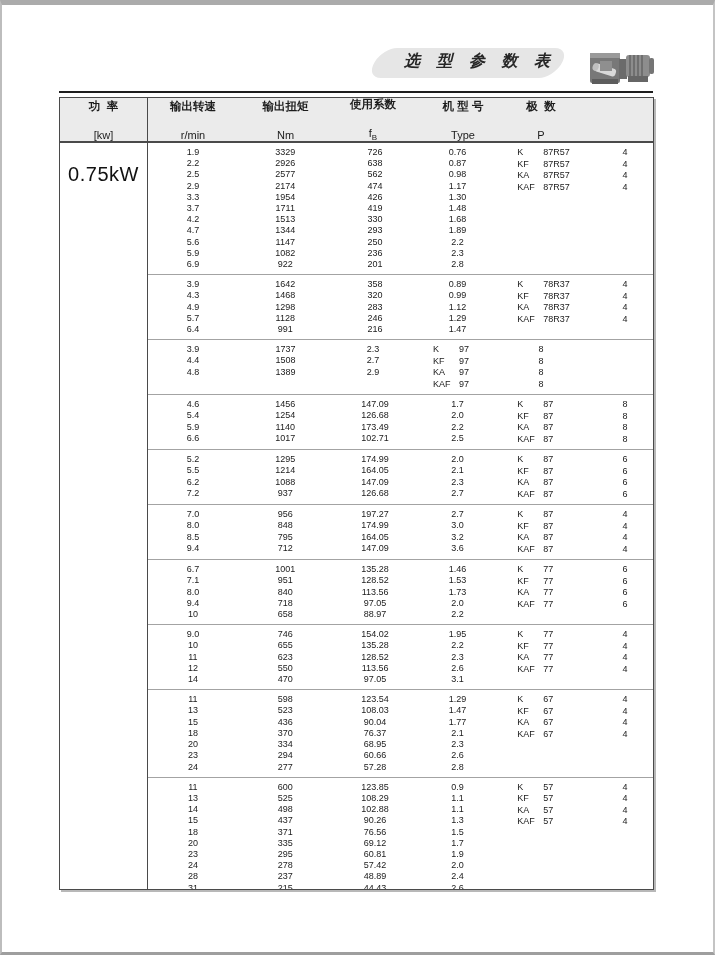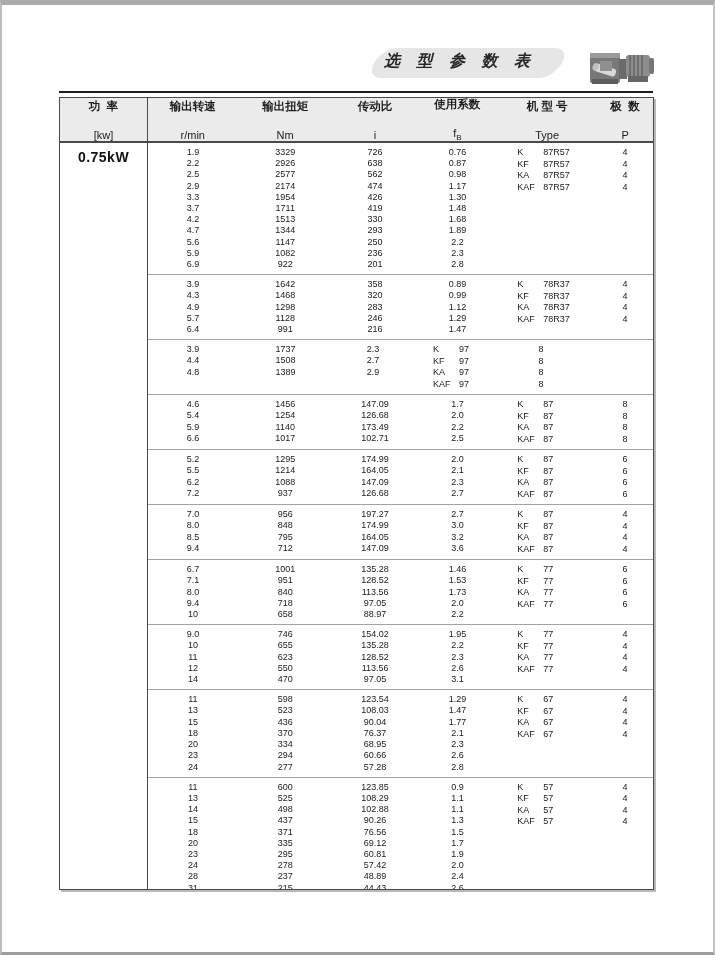--- a/index.html
+++ b/index.html
@@ -10,21 +10,21 @@
     border-top:5px solid #ababab; border-left:2px solid #bdbdbd;
     border-right:2px solid #c4c4c4; border-bottom:3px solid #9e9e9e;
   }
   
   .banner {
     position:absolute; left:372px; top:43px; width:188px; height:30px;
     background:#e6e6e6; transform:skewX(-32deg);
     border-radius:15px 18px 15px 18px;
   }
   .banner-text {
-    position:absolute; left:368px; top:46px; width:180px; text-align:center;
+    position:absolute; left:388px; top:46px; width:180px; text-align:center;
     font-size:16px; font-weight:bold; font-style:italic; letter-spacing:6px;
     color:#262626; white-space:nowrap;
   }
   .motor { position:absolute; left:584px; top:38px; }
   .title-rule { position:absolute; left:57px; top:86px; width:594px; height:2px; background:#1e1e1e; }
   
   .ptable {
     position:absolute; left:57px; top:92px; width:595px; height:793px;
     border:1px solid #4a4a4a; background:#ffffff;
     box-shadow:2px 2px 0 #b8b8b8; display:flex; flex-direction:column;
@@ -35,21 +35,21 @@
   }
   .th { display:flex; flex-direction:column; justify-content:center; align-items:center; }
   .th .l1 { font-size:11.5px; font-weight:bold; color:#1c1c1c; white-space:pre; }
   .th .l2 { font-size:11px; color:#1c1c1c; margin-top:15px; }
   .th .l2 sub { font-size:8px; }
   .w-power { width:88px; border-right:1px solid #4a4a4a; }
   .w-rpm { width:90px; } .w-nm { width:95px; } .w-i { width:85px; }
   .w-fb { width:80px; } .w-type { width:100px; } .w-p { width:56px; }
   .tbody { display:flex; flex:1; min-height:0; }
   .power-col { width:88px; border-right:1px solid #4a4a4a; flex-shrink:0; text-align:center; }
-  .power-label { font-size:14px; font-weight:bold; color:#111; margin-top:6px; letter-spacing:0.5px; }
+  .power-label { font-size:20px; font-weight:normal; color:#111; margin-top:20px; letter-spacing:0.5px; }
   .blocks { flex:1; display:flex; flex-direction:column; overflow:hidden; }
   .block { display:flex; padding:4px 0; }
   .block + .block { border-top:1px solid #a3a3a3; }
   .col { display:flex; flex-direction:column; justify-content:flex-start; }
   .cell { font-size:9px; line-height:11.2px; text-align:center; color:#1a1a1a; }
   .type-row { font-size:9px; line-height:11.5px; text-align:left; padding-left:20px; color:#1a1a1a; }
   .type-prefix { display:inline-block; width:26px; }
   .p-cell { font-size:9px; line-height:11.5px; text-align:center; color:#1a1a1a; }
 </style>
 </head>
@@ -88,24 +88,20 @@
         <span class="l2">[kw]</span>
       </div>
       <div class="th w-rpm">
         <span class="l1">输出转速</span>
         <span class="l2">r/min</span>
       </div>
       <div class="th w-nm">
         <span class="l1">输出扭矩</span>
         <span class="l2">Nm</span>
       </div>
-      <div class="th w-i">
-        <span class="l1">传动比</span>
-        <span class="l2">i</span>
-      </div>
       <div class="th w-fb">
         <span class="l1">使用系数</span>
         <span class="l2"><span>f</span><sub>B</sub></span>
       </div>
       <div class="th w-type">
         <span class="l1">机 型 号</span>
         <span class="l2">Type</span>
       </div>
       <div class="th w-p">
         <span class="l1">极  数</span>

